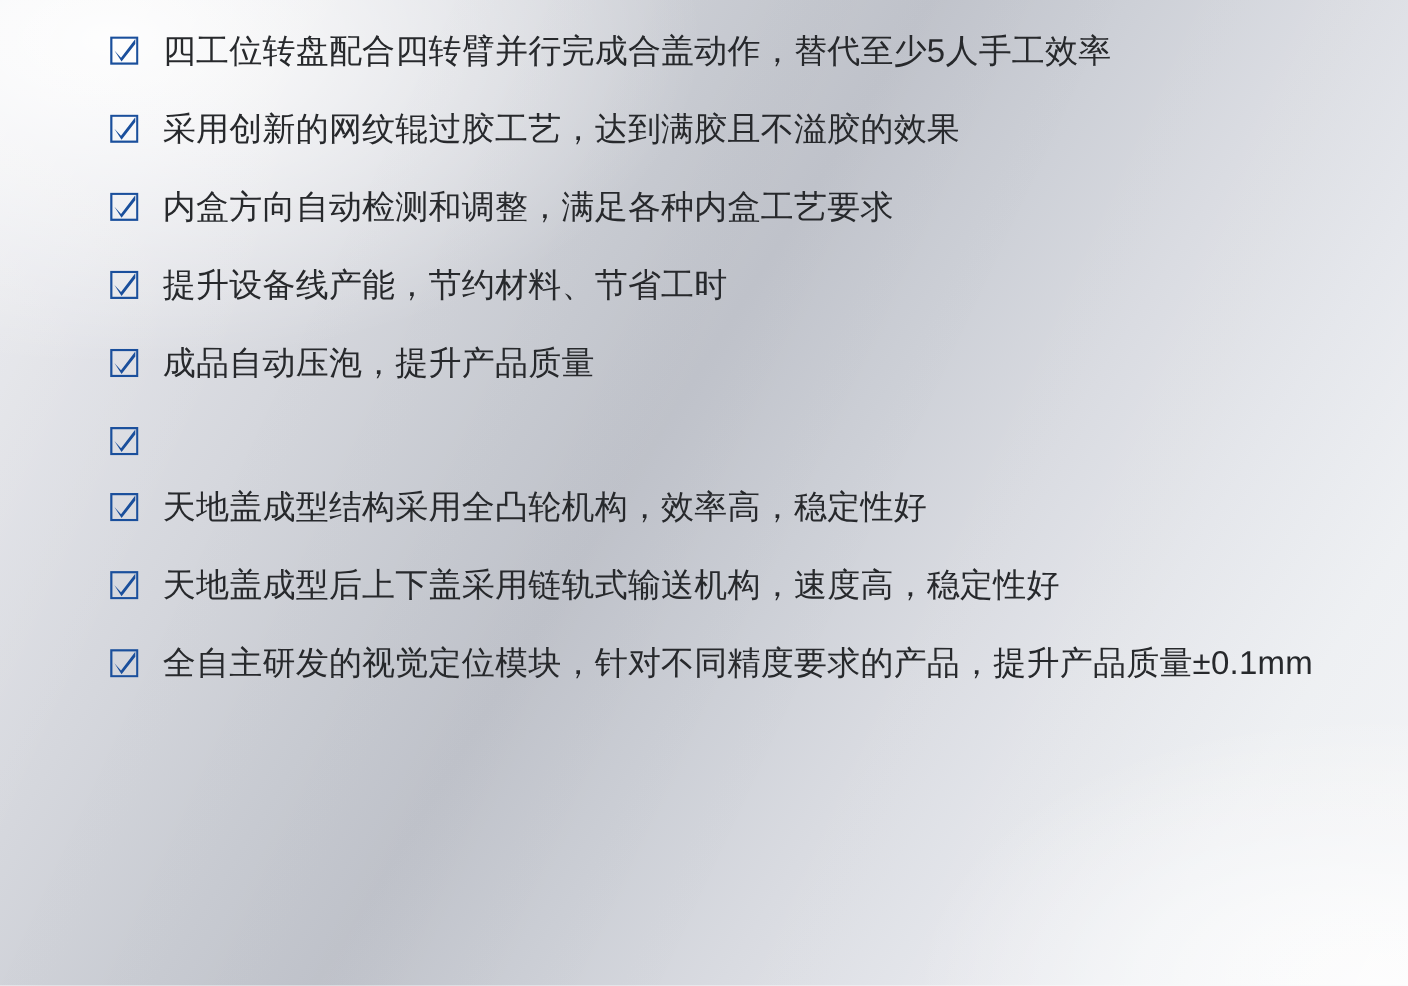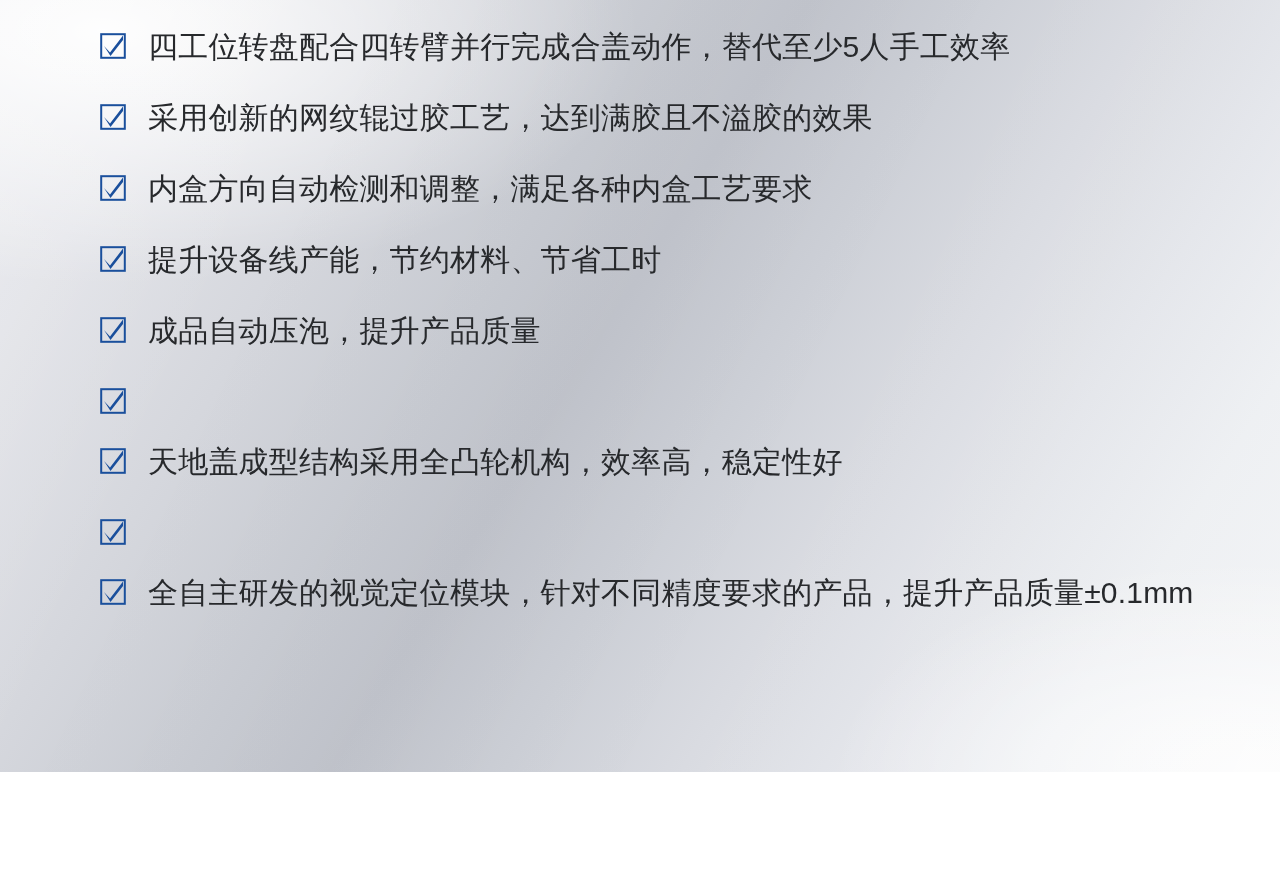--- a/index.html
+++ b/index.html
@@ -9,21 +9,21 @@
   body {
     width: 1280px;
     height: 896px;
     overflow: hidden;
     font-family: "Liberation Sans", "DejaVu Sans", sans-serif;
   }
 
   .slide {
     position: relative;
     width: 1280px;
-    height: 772px;
+    height: 896px;
     box-sizing: border-box;
     background:
       radial-gradient(ellipse 70% 55% at 8% 4%, rgba(255,255,255,0.95) 0%, rgba(255,255,255,0.0) 60%),
       radial-gradient(ellipse 60% 50% at 98% 100%, rgba(255,255,255,0.85) 0%, rgba(255,255,255,0.0) 55%),
       linear-gradient(122deg,
         #e9eaee 0%,
         #e2e3e8 12%,
         #d5d7dd 26%,
         #c9ccd3 38%,
         #c2c5cd 46%,
@@ -162,20 +162,21 @@
       <span class="item-text">天地盖成型结构采用全凸轮机构，效率高，稳定性好</span>
     </div>
 
     <div class="item">
       <span class="check">
         <svg viewBox="0 0 26 26" xmlns="http://www.w3.org/2000/svg">
           <rect x="1.2" y="1.2" width="23.6" height="23.6" fill="none" stroke="#1a4f9c" stroke-width="2"></rect>
           <path d="M4 13 L10 19.5 L23 2.5 L23 7 L10.5 23 Z" fill="#1a4f9c"></path>
         </svg>
       </span>
+      <span class="item-text">天地盖成型后上下盖采用链轨式输送机构，速度高，稳定性好</span>
     </div>
 
     <div class="item">
       <span class="check">
         <svg viewBox="0 0 26 26" xmlns="http://www.w3.org/2000/svg">
           <rect x="1.2" y="1.2" width="23.6" height="23.6" fill="none" stroke="#1a4f9c" stroke-width="2"></rect>
           <path d="M4 13 L10 19.5 L23 2.5 L23 7 L10.5 23 Z" fill="#1a4f9c"></path>
         </svg>
       </span>
       <span class="item-text">全自主研发的视觉定位模块，针对不同精度要求的产品，提升产品质量±0.1mm</span>

